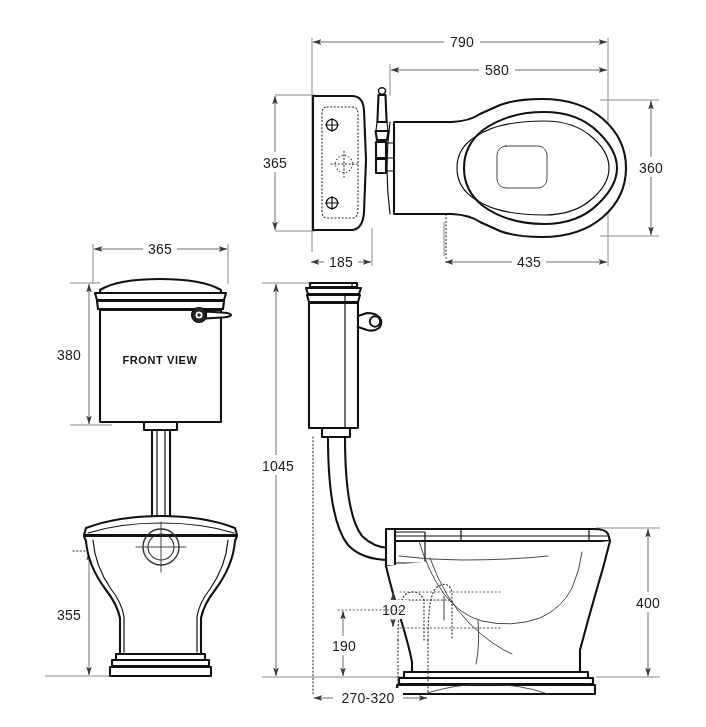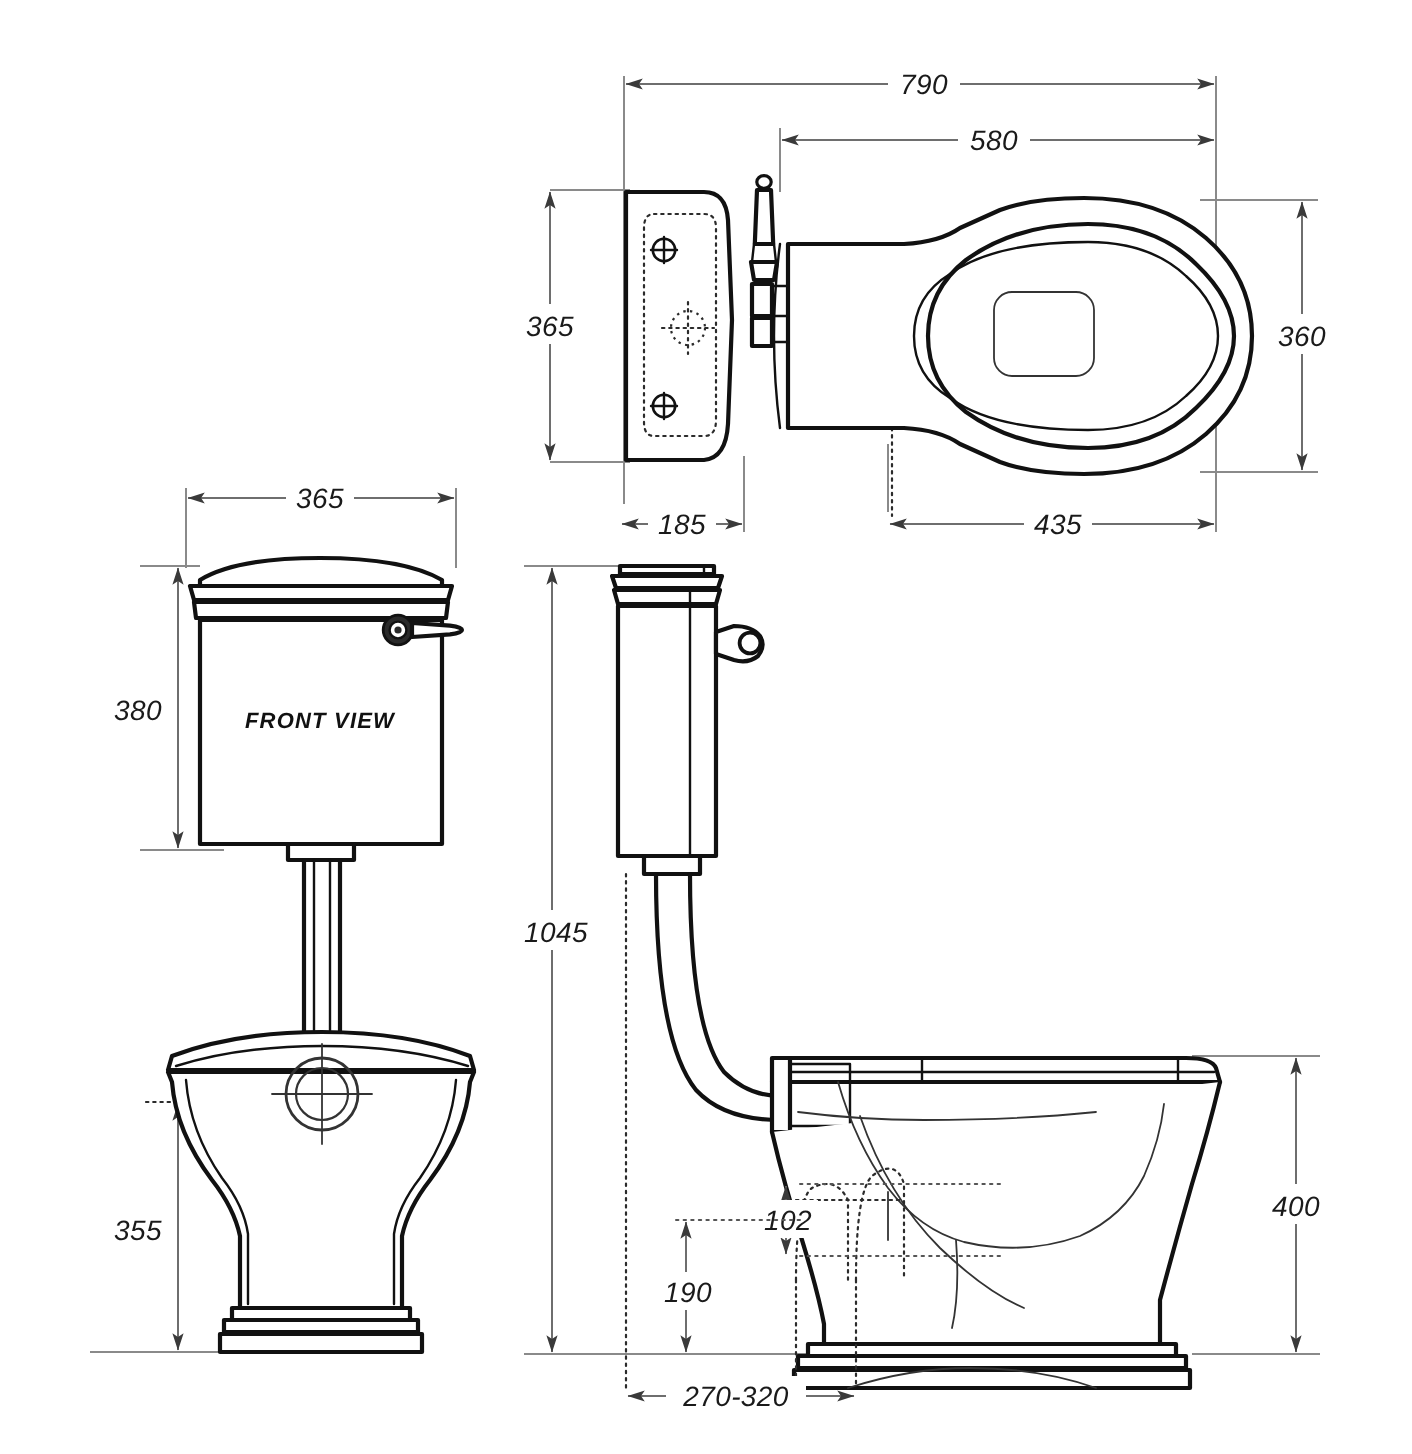--- a/index.html
+++ b/index.html
@@ -11,21 +11,20 @@
     width: 706px;
     height: 727px;
     font-family: "Liberation Sans", sans-serif;
     overflow: hidden;
   }
   #drawing-root {
     position: relative;
     width: 706px;
     height: 727px;
     background: #ffffff;
-    font-style: italic;
   }
   svg.sheet {
     display: block;
     width: 706px;
     height: 727px;
   }
   .dim-text {
     font-family: "Liberation Sans", sans-serif;
     font-size: 14px;
     fill: #1a1a1a;

